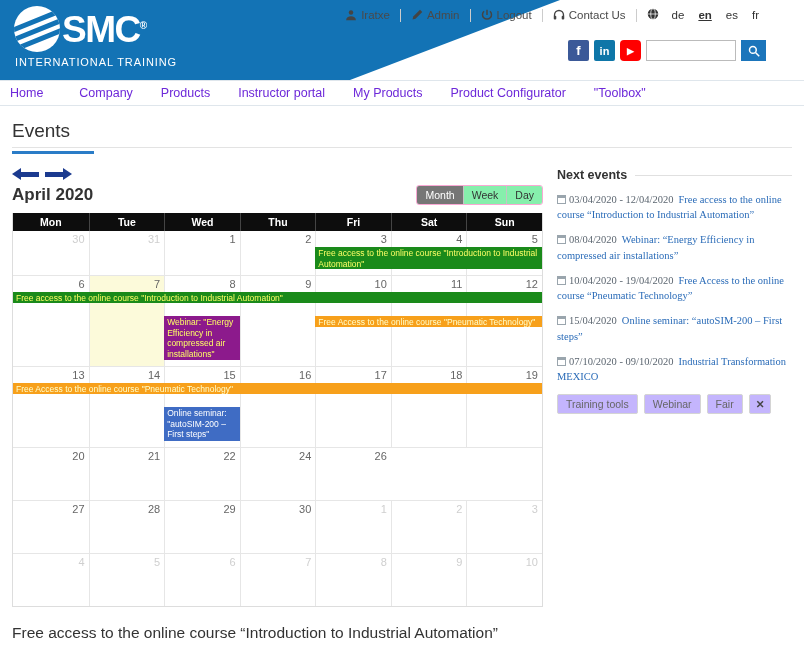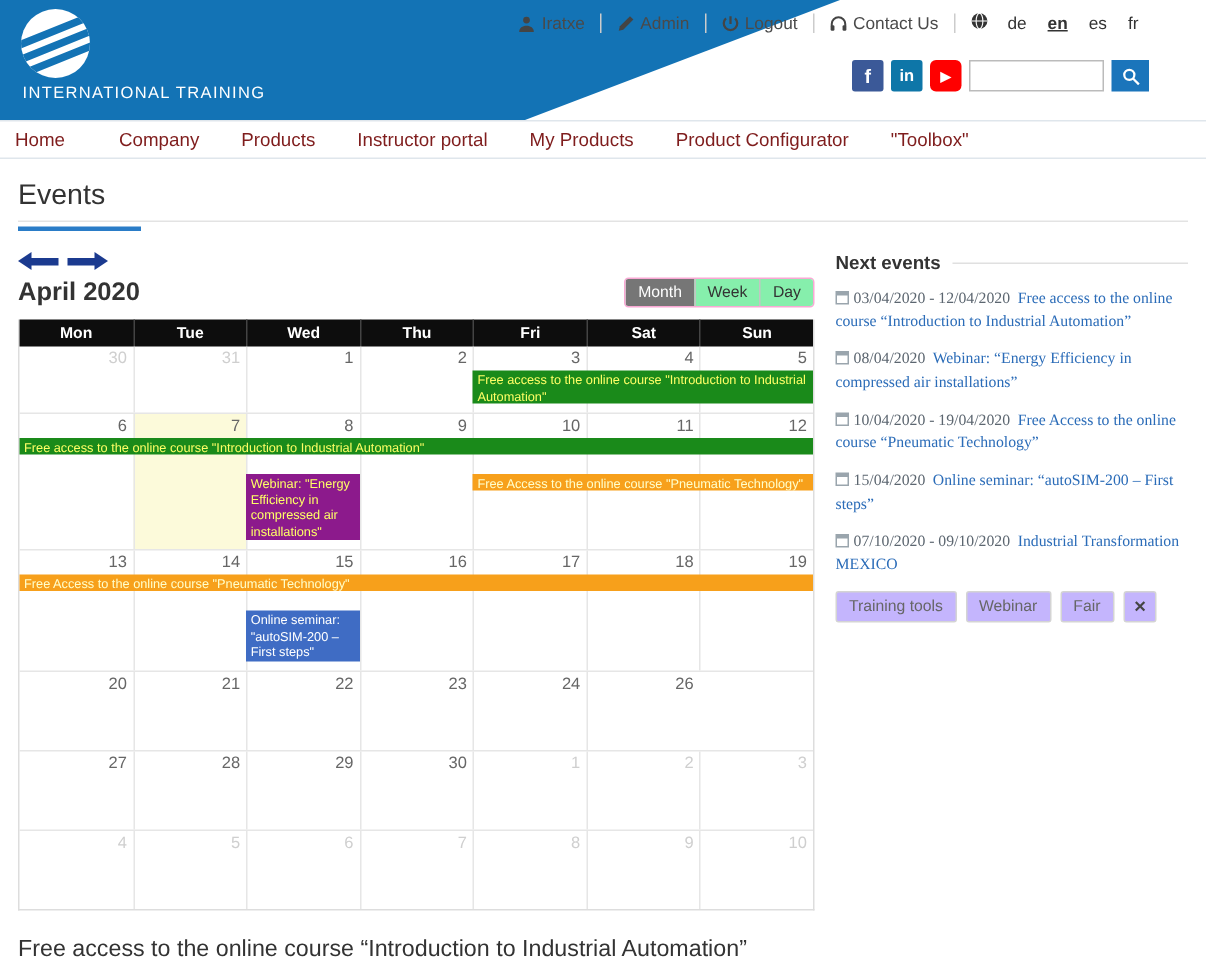--- a/index.html
+++ b/index.html
@@ -42,21 +42,21 @@
   .social { position:absolute; right: 38px; top: 40px; display:flex; align-items:center; gap:5px; }
   .sq { width:21px; height:21px; display:flex; align-items:center; justify-content:center; color:#fff; font-weight:bold; font-size:13px; border-radius:2px; }
   .sq.fb { background:#3b5998; }
   .sq.li { background:#0e76a8; font-size:11px; }
   .sq.yt { background:#ff0000; border-radius:4px; font-size:9px; }
   .searchbox { width:90px; height:21px; border:1px solid #bbb; background:#fff; }
   .searchbtn { width:25px; height:21px; background:#1b75bb; color:#fff; display:flex; align-items:center; justify-content:center; border:none; cursor:pointer; }
 
   
   .mainnav { height: 26px; border-top:1px solid #dfe6ec; border-bottom:1px solid #dfe6ec; display:flex; align-items:center; padding-left: 10px; background:#fff; }
-  .mainnav a { color:#7f1d1d; text-decoration:none; font-size:12.5px; padding: 0 14px; }
+  .mainnav a { color:#6d28d9; text-decoration:none; font-size:12.5px; padding: 0 14px; }
   .mainnav a:first-child { padding-left: 0; padding-right: 22px; }
 
   
   .page-title-wrap { padding: 14px 0 0 12px; }
   .page-title { font-size: 19px; color:#333; font-weight: normal; }
   .title-rule { margin-top: 9px; height:3px; width:82px; background:#2a7cc7; }
   .title-line { position:absolute; left: 12px; top: 147px; right: 12px; height:1px; background:#e3e3e3; }
 
   
   .content { display:flex; padding: 0 12px; margin-top: 14px; gap: 14px; }
@@ -126,20 +126,21 @@
 <div class="header">
   <div class="header-blue"></div>
 
   <div class="logo-wrap">
     <div class="logo-row">
       <span class="logo-mark">
           <i></i>
           <i></i>
           <i></i>
         </span>
+      <span class="logo-smc"><span>SMC</span><sup>®</sup></span>
     </div>
     <div class="logo-sub">INTERNATIONAL TRAINING</div>
   </div>
 
   <div class="topnav">
     <a href="#">
       <svg class="ico" viewBox="0 0 16 16">
           <circle cx="8" cy="4.5" r="3" fill="#444"></circle>
           <path d="M1.5 15c0-3.6 2.9-5.5 6.5-5.5s6.5 1.9 6.5 5.5z" fill="#444"></path>
         </svg>
@@ -338,23 +339,20 @@
           <div class="week">
             <div class="daycells">
               <div class="daycell">
                 <div class="daynum">20</div>
               </div>
               <div class="daycell">
                 <div class="daynum">21</div>
               </div>
               <div class="daycell">
                 <div class="daynum">22</div>
-              </div>
-              <div class="daycell">
-                <div class="daynum">23</div>
               </div>
               <div class="daycell">
                 <div class="daynum">24</div>
               </div>
               <div class="daycell">
                 <div class="daynum">26</div>
               </div>
             </div>
             <div class="evlayer"></div>
           </div>

